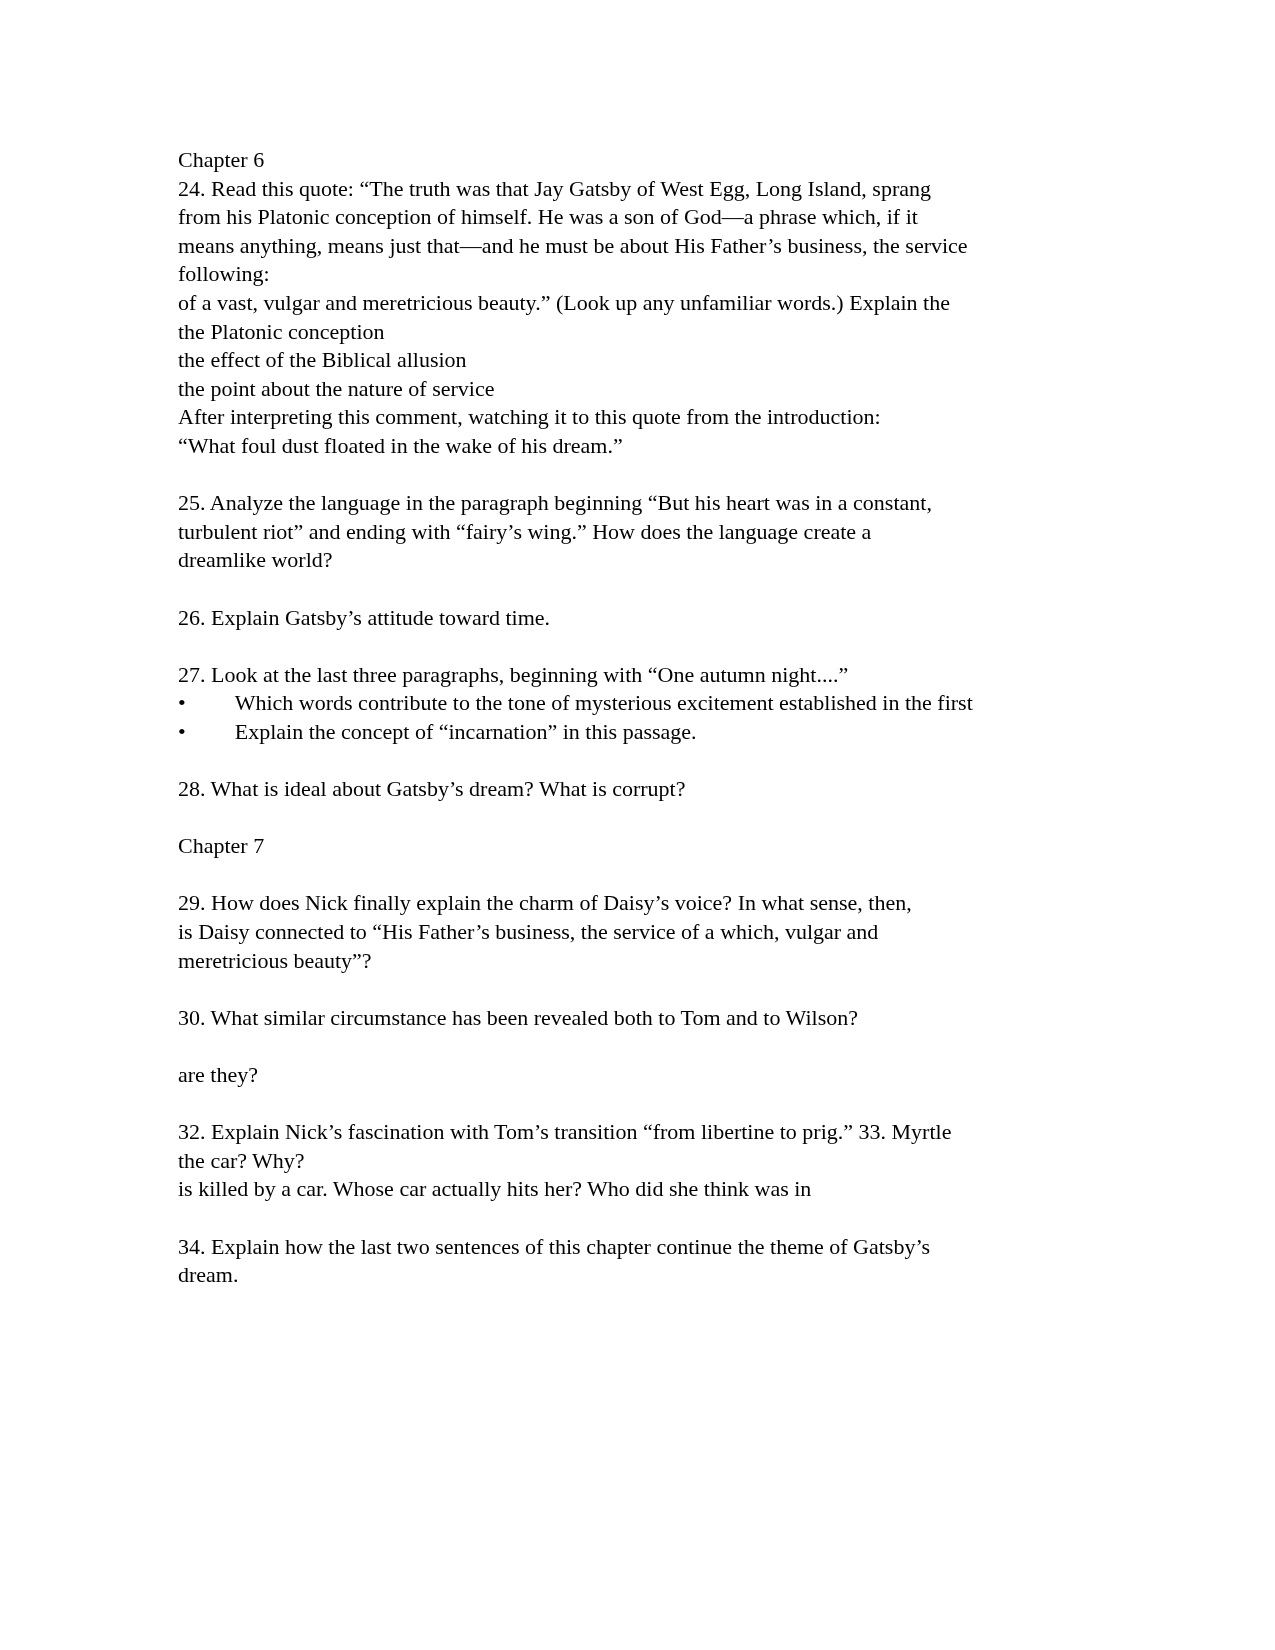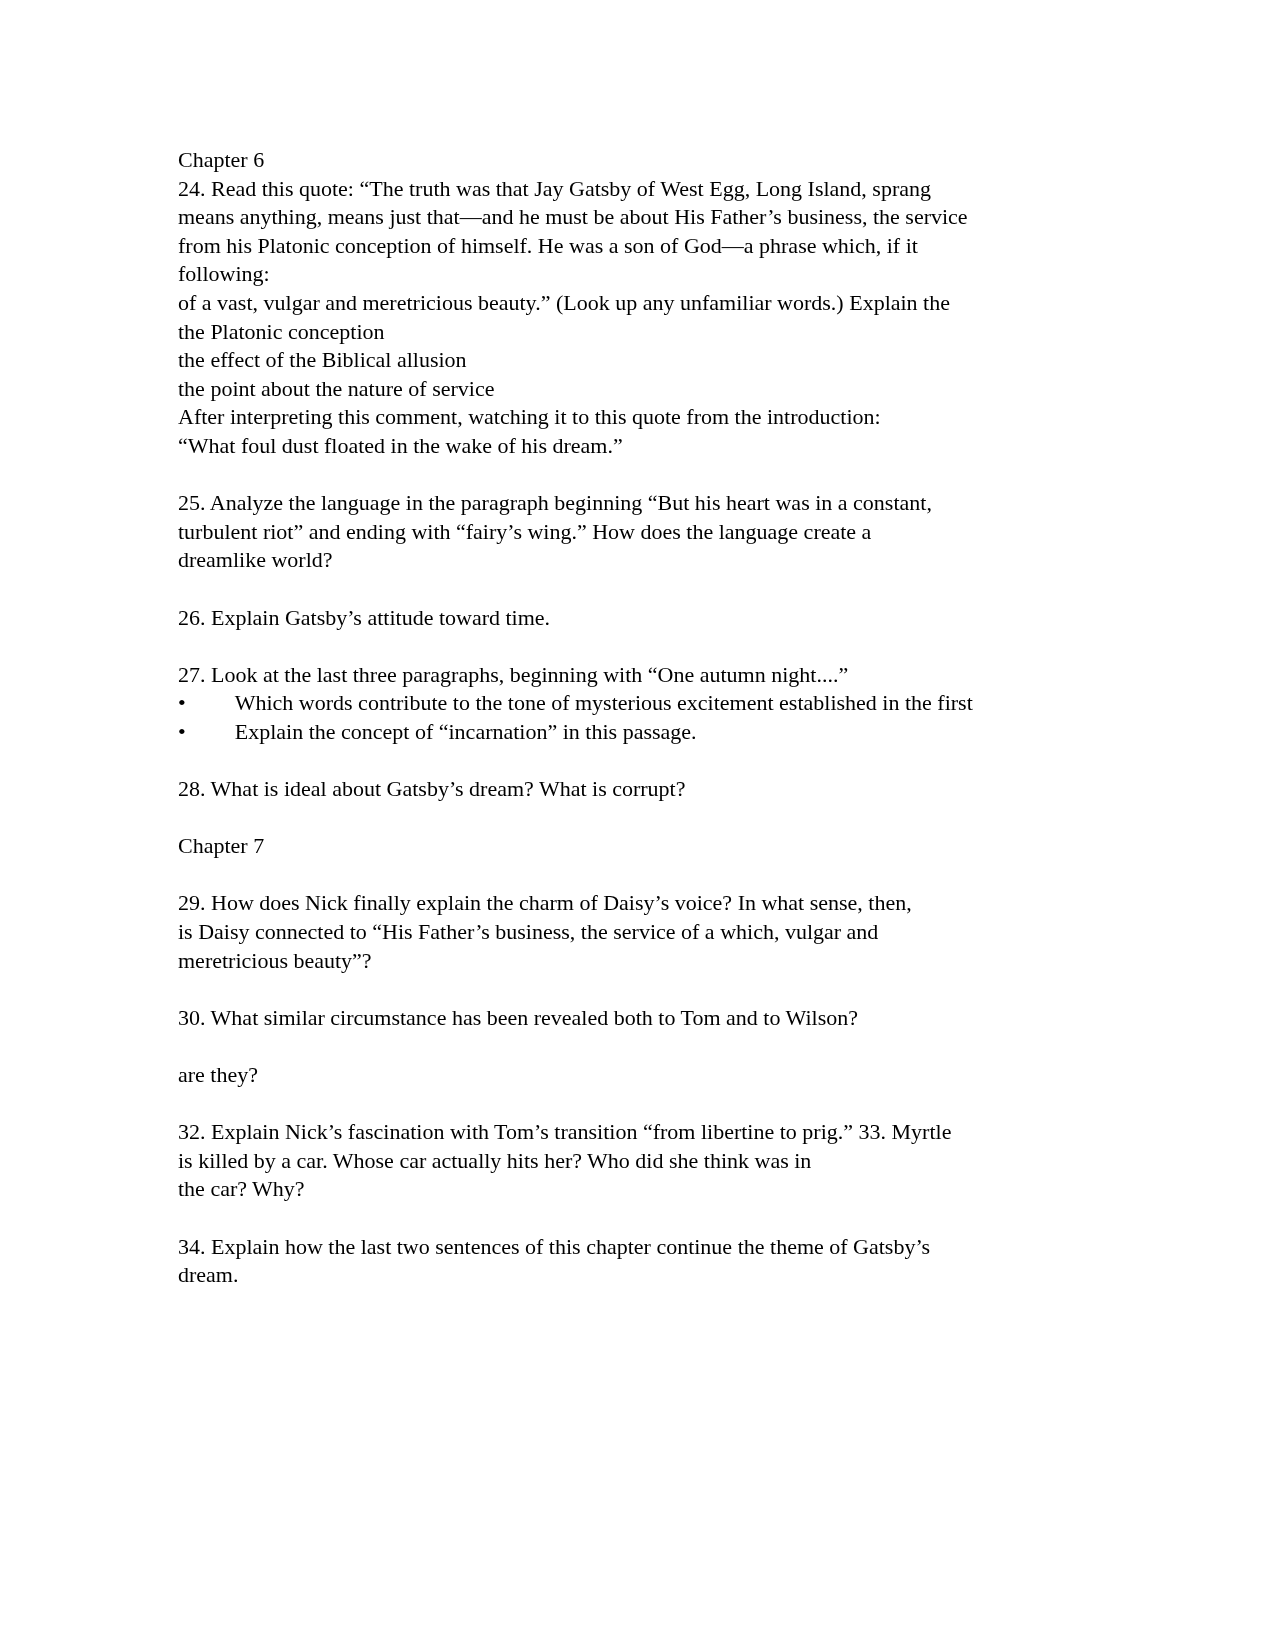--- a/index.html
+++ b/index.html
@@ -41,22 +41,22 @@
     width: 49px;
   }
 </style>
 </head>
 <body>
 
 <div class="page">
   <div class="text-block" id="lines-container">
       <div class="line">Chapter 6</div>
       <div class="line">24. Read this quote: “The truth was that Jay Gatsby of West Egg, Long Island, sprang</div>
+      <div class="line">from his Platonic conception of himself. He was a son of God—a phrase which, if it</div>
       <div class="line">means anything, means just that—and he must be about His Father’s business, the service</div>
-      <div class="line">from his Platonic conception of himself. He was a son of God—a phrase which, if it</div>
       <div class="line">following:</div>
       <div class="line">of a vast, vulgar and meretricious beauty.” (Look up any unfamiliar words.) Explain the</div>
       <div class="line">the Platonic conception</div>
       <div class="line">the effect of the Biblical allusion</div>
       <div class="line">the point about the nature of service</div>
       <div class="line">After interpreting this comment, watching it to this quote from the introduction:</div>
       <div class="line">“What foul dust floated in the wake of his dream.”</div>
       <div class="line">&nbsp;</div>
       <div class="line">25. Analyze the language in the paragraph beginning “But his heart was in a constant,</div>
       <div class="line">turbulent riot” and ending with “fairy’s wing.” How does the language create a</div>
@@ -74,19 +74,19 @@
       <div class="line">&nbsp;</div>
       <div class="line">29. How does Nick finally explain the charm of Daisy’s voice? In what sense, then,</div>
       <div class="line">is Daisy connected to “His Father’s business, the service of a which, vulgar and</div>
       <div class="line">meretricious beauty”?</div>
       <div class="line">&nbsp;</div>
       <div class="line">30. What similar circumstance has been revealed both to Tom and to Wilson?</div>
       <div class="line">&nbsp;</div>
       <div class="line">are they?</div>
       <div class="line">&nbsp;</div>
       <div class="line">32. Explain Nick’s fascination with Tom’s transition “from libertine to prig.” 33. Myrtle</div>
+      <div class="line">the car? Why?</div>
       <div class="line">is killed by a car. Whose car actually hits her? Who did she think was in</div>
-      <div class="line">the car? Why?</div>
       <div class="line">&nbsp;</div>
       <div class="line">34. Explain how the last two sentences of this chapter continue the theme of Gatsby’s</div>
       <div class="line">dream.</div>
     </div>
 </div>
 
 </body></html>

